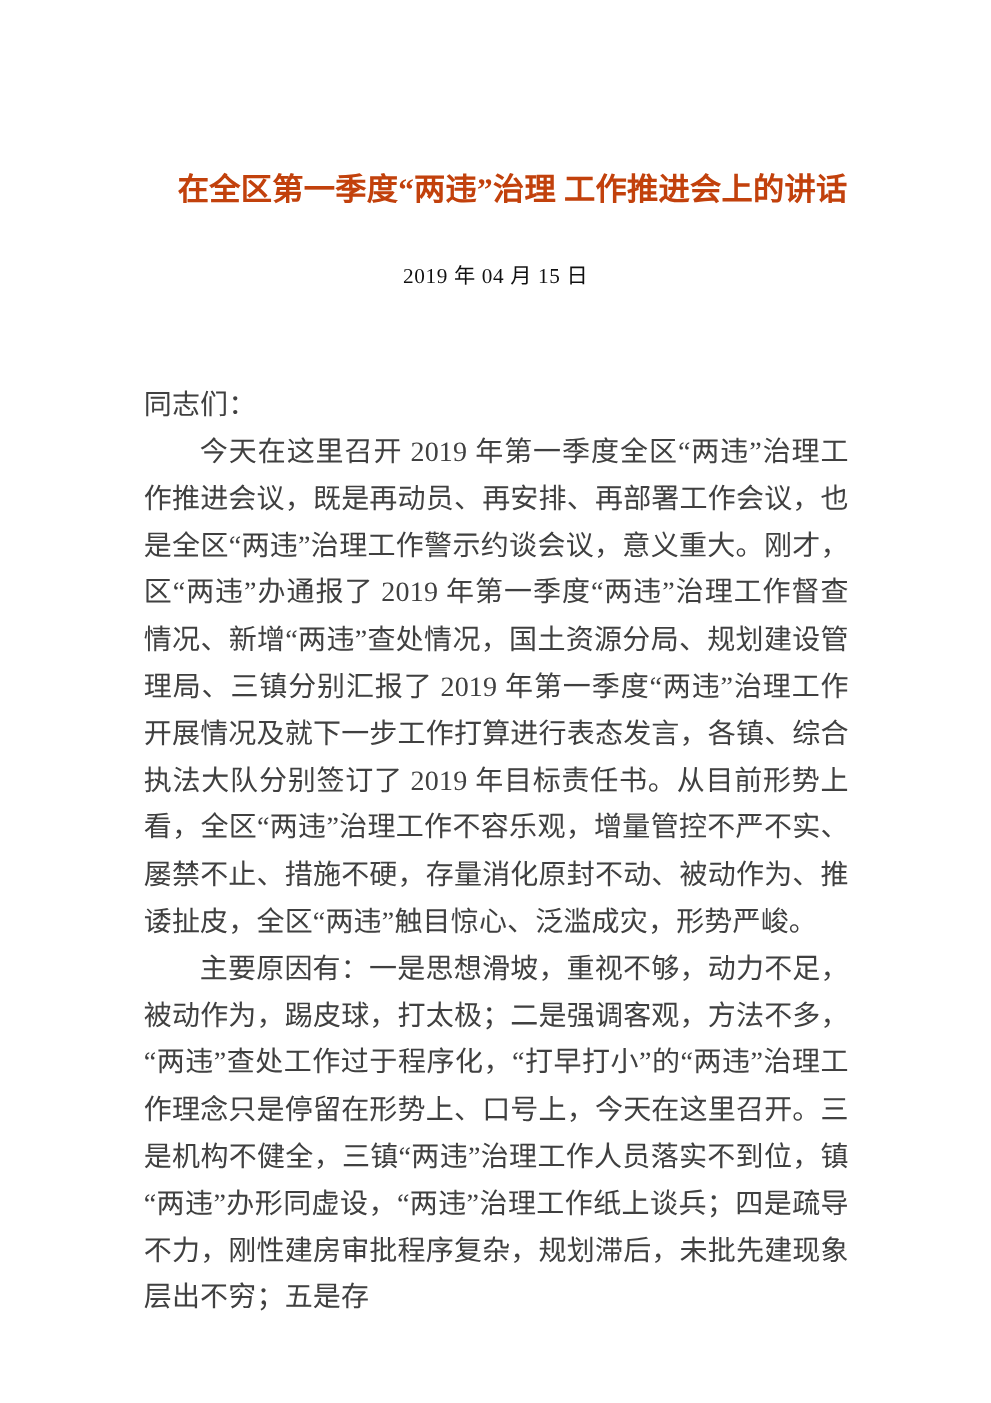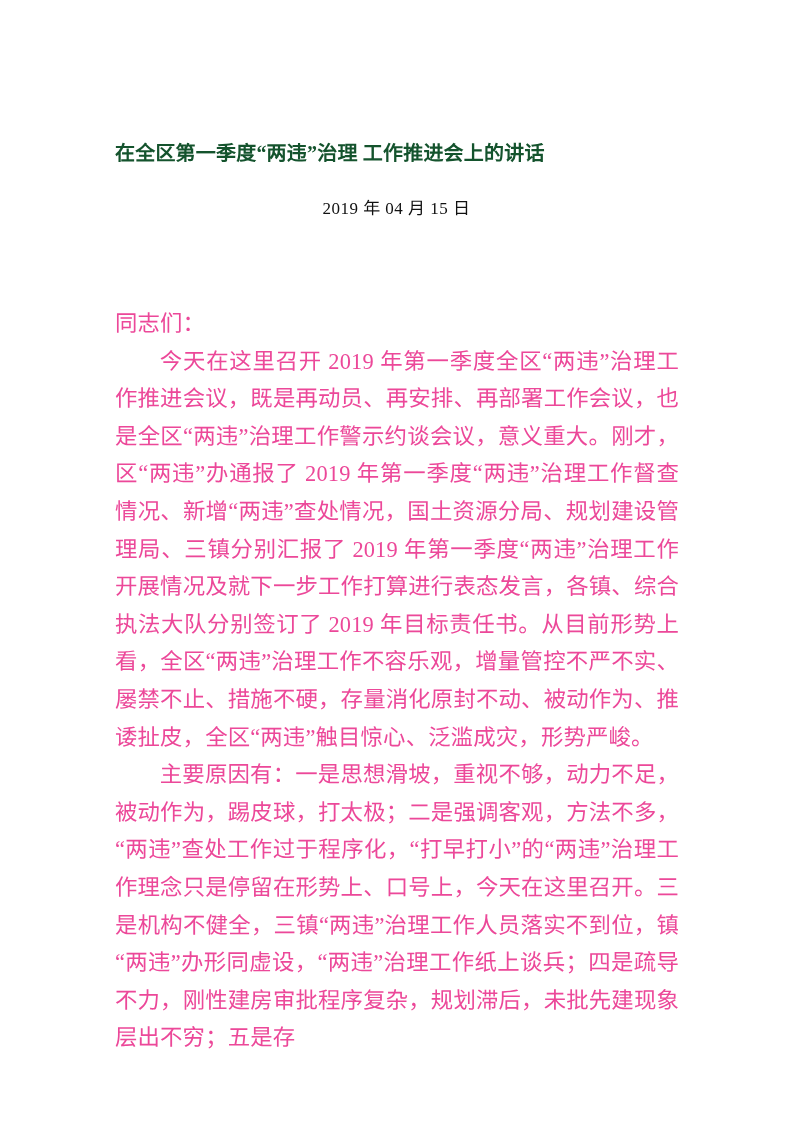--- a/index.html
+++ b/index.html
@@ -23,31 +23,31 @@
   .title-block {
     position: absolute;
     left: 115px;
     top: 132px;
     width: 563px;
   }
 
   .doc-title {
     margin: 0;
     font-family: "Liberation Serif", "DejaVu Serif", serif;
-    font-size: 20px;
+    font-size: 25px;
     font-weight: bold;
     line-height: 42px;
-    color: #14532d;
-    text-align: left;
+    color: #c2410c;
+    text-align: right;
     letter-spacing: 0.2px;
     word-break: break-all;
   }
 
   .doc-date {
-    margin: 0;
+    margin: 12px;
     padding-top: 20px;
     font-family: "Liberation Serif", "DejaVu Serif", serif;
     font-size: 17px;
     font-weight: normal;
     color: #111111;
     text-align: center;
     letter-spacing: 0.5px;
   }
 
   
@@ -56,21 +56,21 @@
     left: 115px;
     top: 305px;
     width: 564px;
   }
 
   .para {
     margin: 0;
     font-family: "Liberation Serif", "DejaVu Serif", serif;
     font-size: 22.4px;
     line-height: 37.6px;
-    color: #ec4899;
+    color: #404040;
     text-align: justify;
     text-justify: inter-ideograph;
     word-break: break-all;
     letter-spacing: 0.15px;
   }
 
   .para.salutation {
     text-indent: 0;
   }
 

